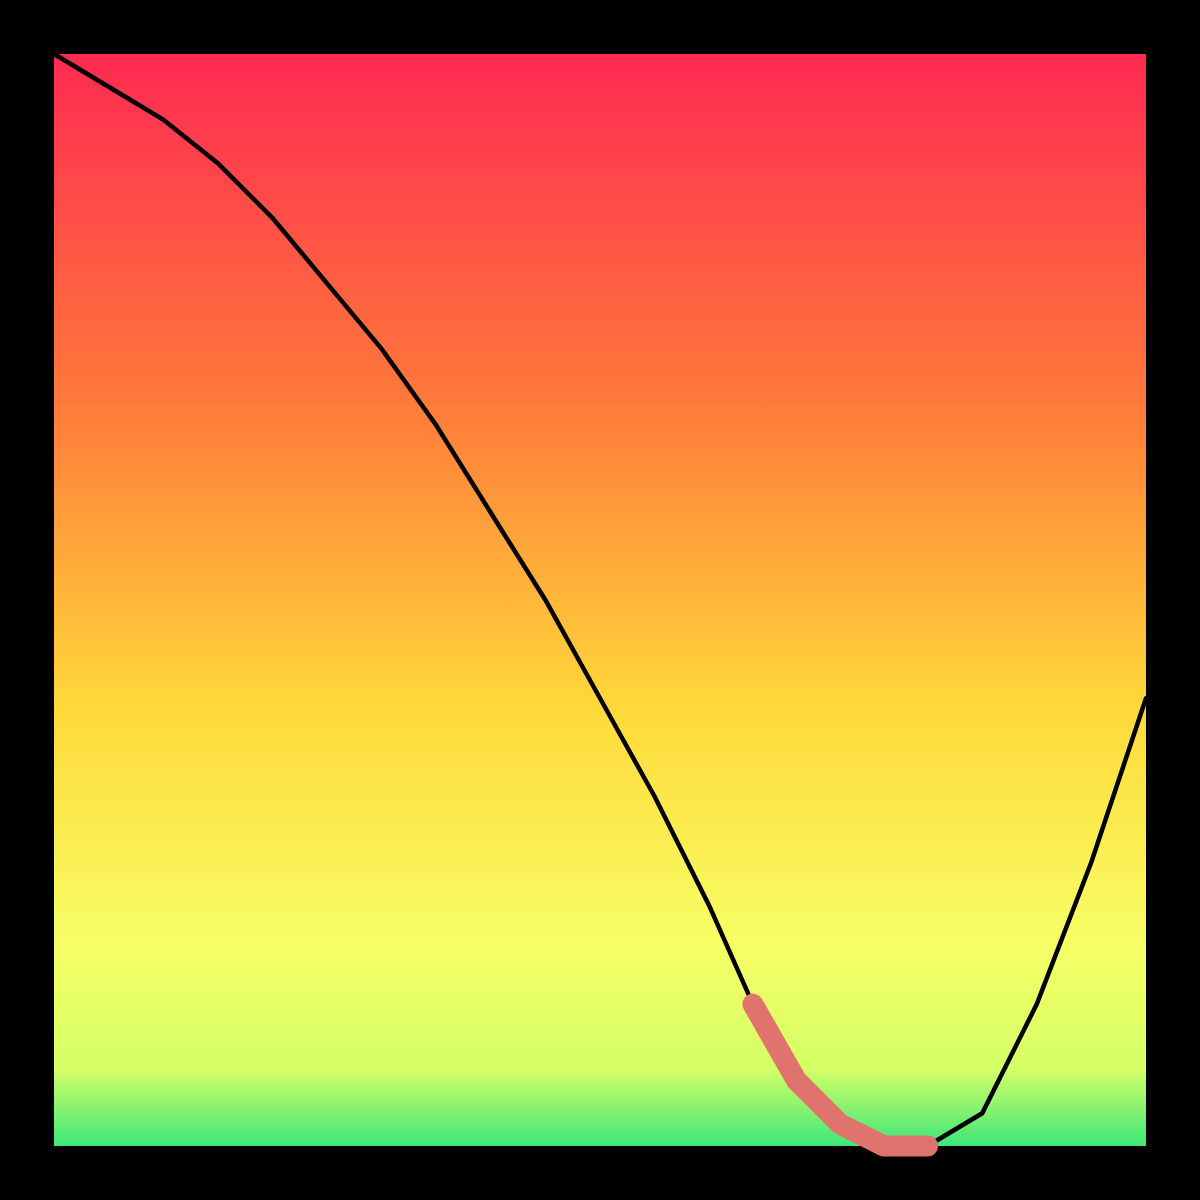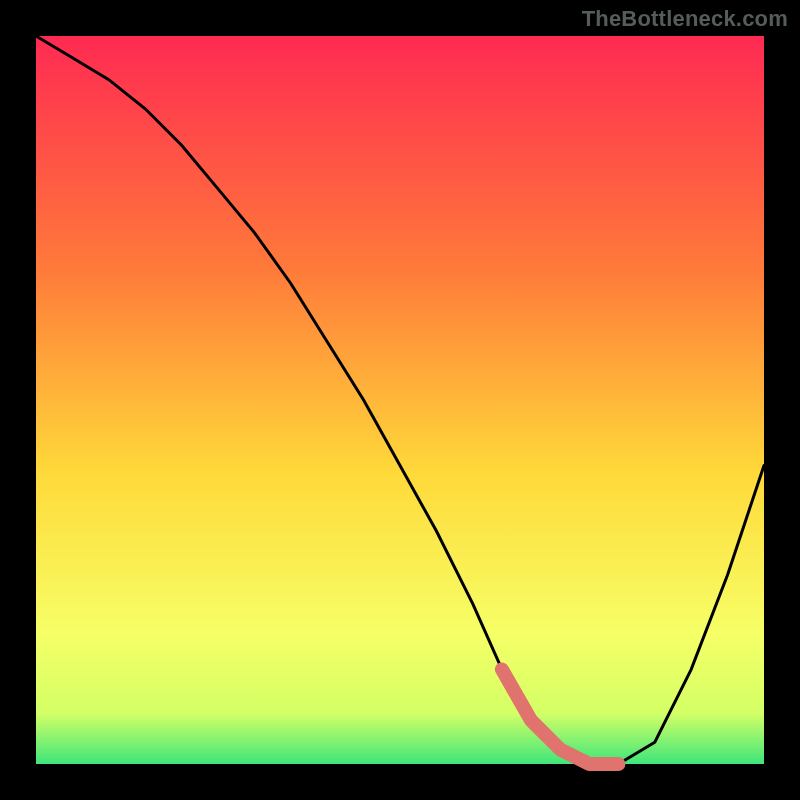--- a/index.html
+++ b/index.html
@@ -28,21 +28,20 @@
     z-index: 10;
   }
   svg {
     display: block;
   }
 </style>
 </head>
 <body>
 
 <div class="container">
-  <div class="watermark">TheBottleneck.com</div>
 
   <svg width="800" height="800" viewBox="0 0 800 800">
     <defs>
       <linearGradient id="bg-grad" x1="0" y1="0" x2="0" y2="1">
         <stop id="g0" offset="0%" stop-color="#ff2a52"></stop>
         <stop id="g1" offset="32%" stop-color="#ff7a3a"></stop>
         <stop id="g2" offset="60%" stop-color="#ffd93a"></stop>
         <stop id="g3" offset="82%" stop-color="#f6ff66"></stop>
         <stop id="g4" offset="93%" stop-color="#d4ff66"></stop>
         <stop id="g5" offset="100%" stop-color="#3ee67a"></stop>

